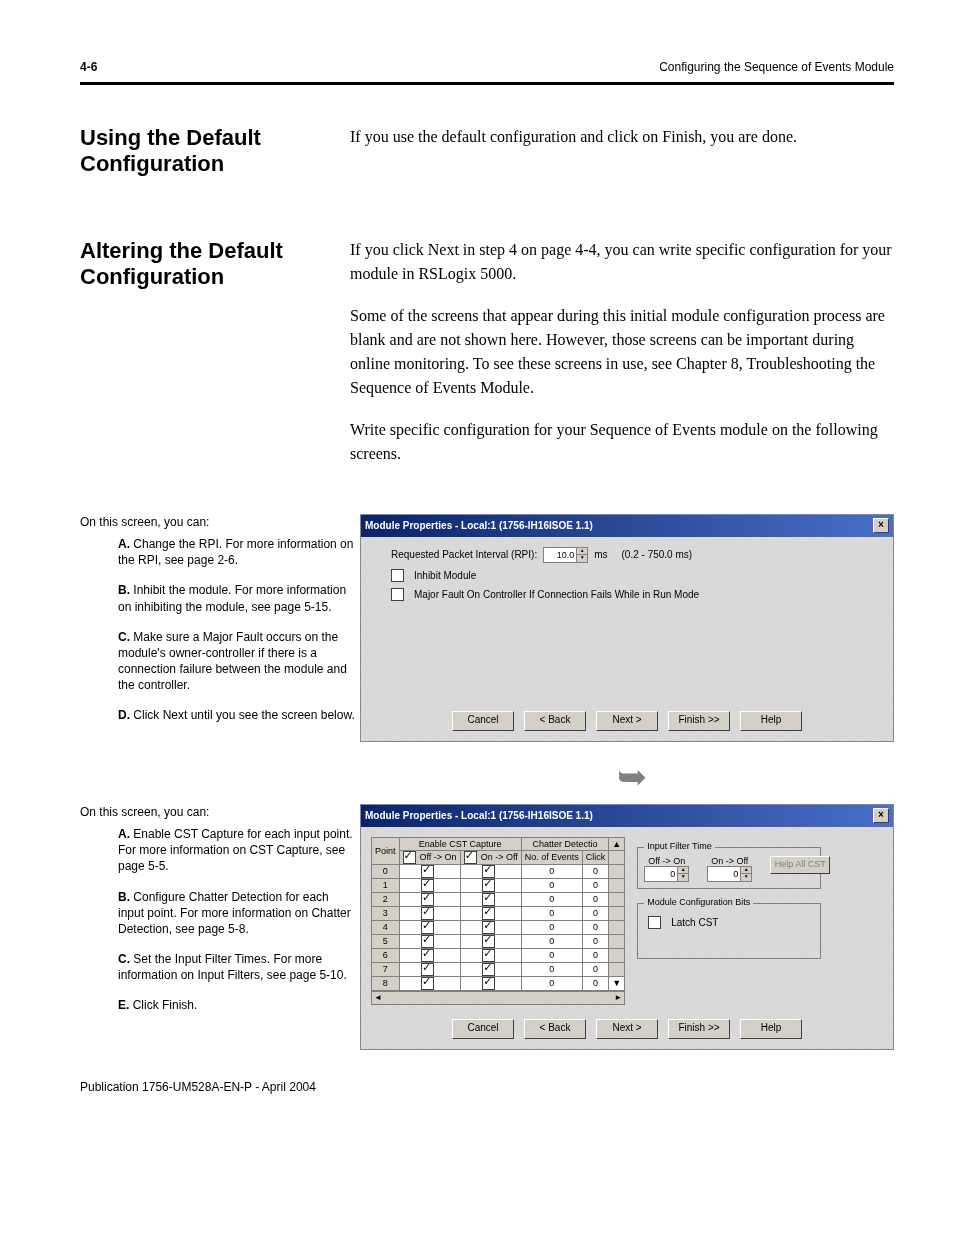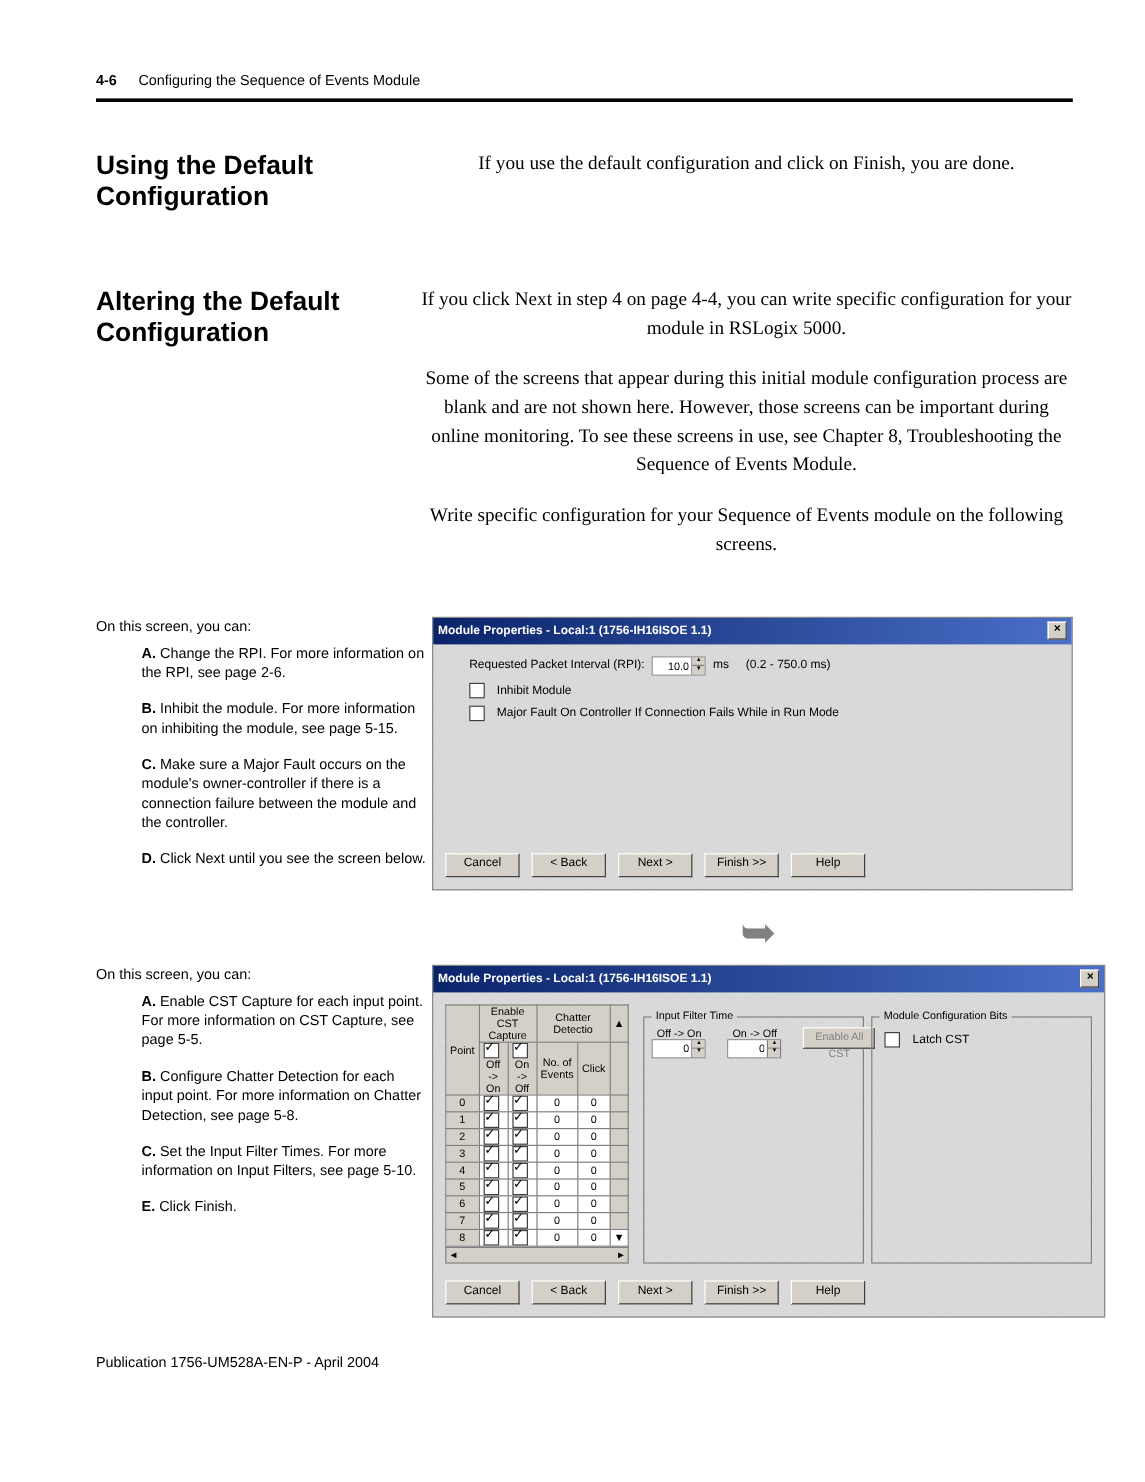--- a/index.html
+++ b/index.html
@@ -13,20 +13,21 @@
   .page {
     padding: 60px 60px 40px 80px;
     position: relative;
   }
   .header-row {
     display: flex;
     align-items: baseline;
     font-family: Arial, Helvetica, sans-serif;
     font-size: 12px;
     margin-bottom: 8px;
+    justify-content: space-between;
   }
   .header-row .pg {
     font-weight: bold;
     margin-right: 18px;
   }
   .rule {
     border-top: 3px solid #000;
     margin-bottom: 40px;
   }
   .section {
@@ -40,21 +41,21 @@
     font-weight: bold;
     font-size: 22px;
     line-height: 1.2;
     padding-right: 20px;
   }
   .section .body {
     flex: 1;
     font-size: 16px;
     line-height: 1.5;
   }
-  .section .body p { margin: 0 0 18px 0; text-align: center; }
+  .section .body p { margin: 0 0 18px 0; }
   .annot-block {
     font-family: Arial, Helvetica, sans-serif;
     font-size: 12px;
     line-height: 1.35;
   }
   .annot-intro { margin: 0 0 6px 0; }
   .annot-list { margin: 0; padding-left: 38px; }
   .annot-list li { list-style: none; margin-bottom: 14px; }
   .annot-list li .lt { font-weight: bold; }
   .figrow {
@@ -164,21 +165,21 @@
   }
   .groupbox .gtitle{
     position:absolute;
     top:-7px;left:6px;
     background:#d8d8d8;
     padding:0 3px;
     font-size:9px;
   }
   .btnbar{
     display:flex;
-    justify-content:flex-start;
+    justify-content:center;
     gap:10px;
     padding:8px 10px 10px 10px;
   }
   .winbtn{
     min-width:60px;
     height:18px;
     background:#d4d0c8;
     border:1px solid #fff;
     border-right-color:#404040;
     border-bottom-color:#404040;
@@ -214,21 +215,21 @@
     font-size:8px;
     padding:0 2px;
     margin-top:0;
   }
   .side-panel{
     display:flex;
     gap:12px;
   }
   .right-boxes{
     display:flex;
-    flex-direction:row;
+    flex-direction:column;
     gap:6px;
     padding-top:2px;
   }
   .arrow-down{
     font-size:36px;
     color:#808080;
     text-align:center;
     margin:-6px 0 6px 290px;
   }
   .footer{
@@ -450,21 +451,21 @@
                   <div style="text-align:center;">
                     <div>On -&gt; Off</div>
                     <span class="spin">
                         <input value="0" style="">
                         <span class="arrows">
                           <div>▲</div>
                           <div>▼</div>
                         </span>
                       </span>
                   </div>
-                  <div class="winbtn" style="min-width:58px;height:16px;line-height:14px;font-size:9px;color:#808080;">Enable All CST</div>
+                  <div class="winbtn" style="min-width:58px;height:16px;line-height:14px;font-size:9px;color:#808080;">Help All CST</div>
                 </div>
               </div>
               <div class="groupbox" style="width:170px;min-height:40px;">
                 <span class="gtitle">Module Configuration Bits</span>
                 <div class="field-row" style="margin:4px 0 0 4px;">
                   <span class="chk"></span>
                   <span>Latch CST</span>
                 </div>
               </div>
             </div>

